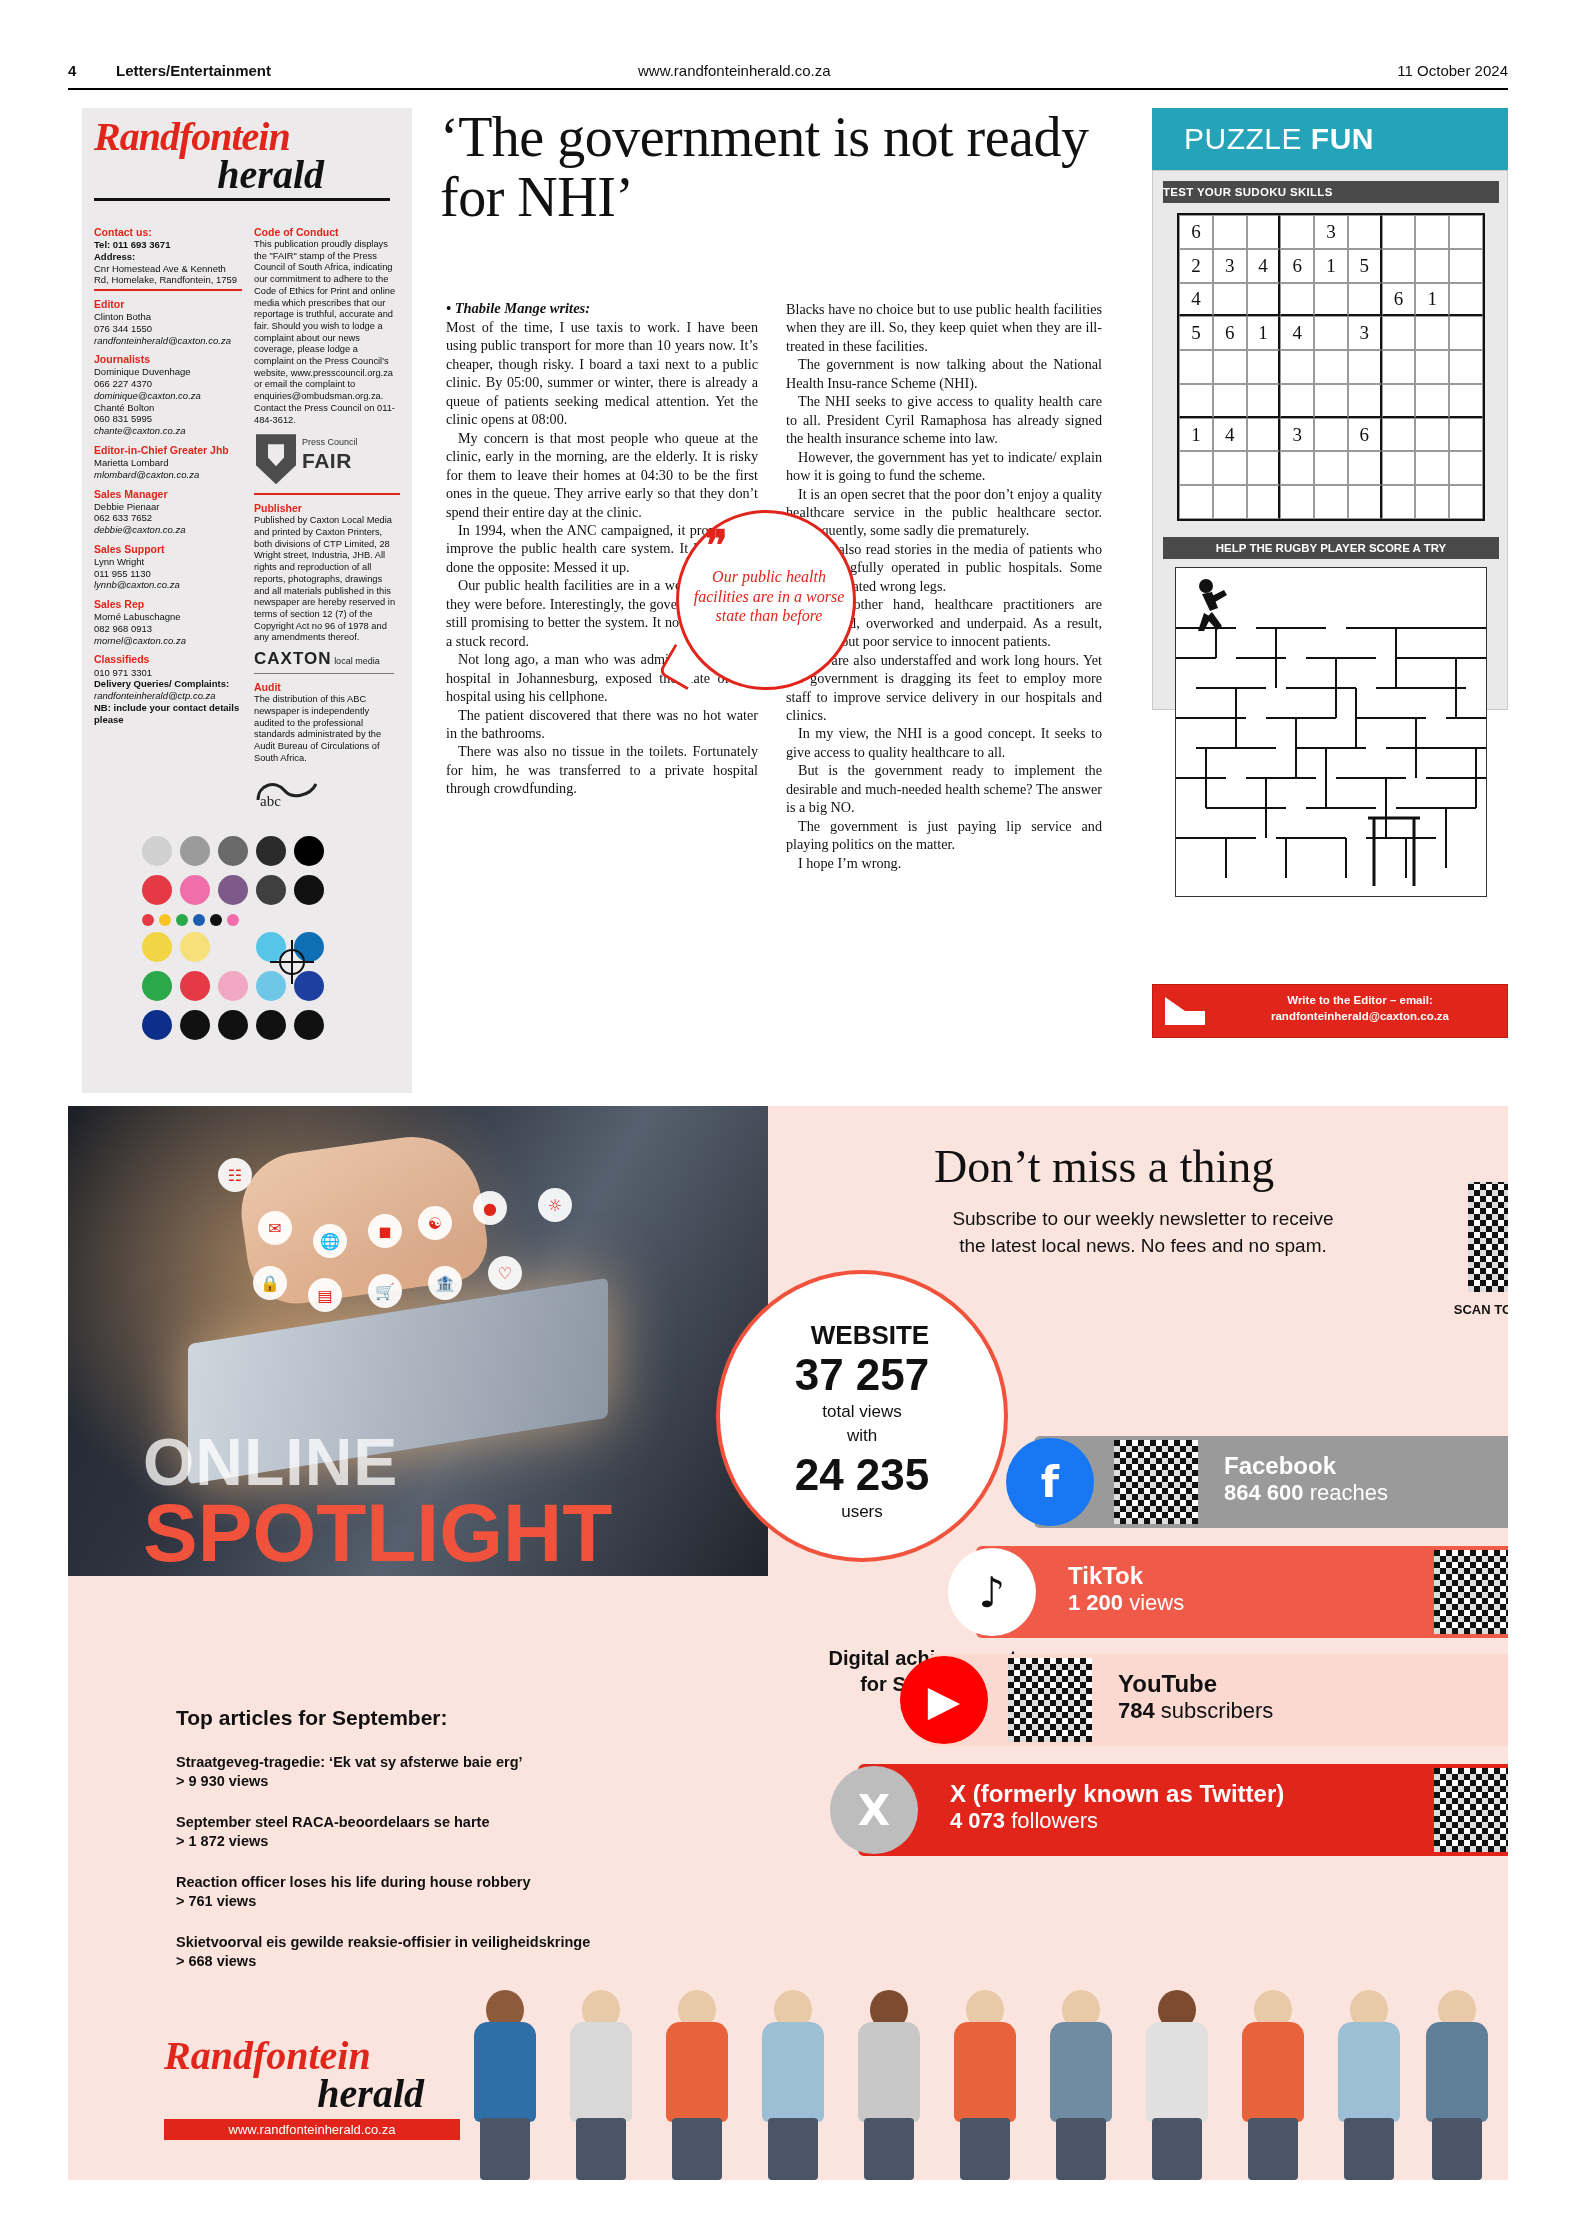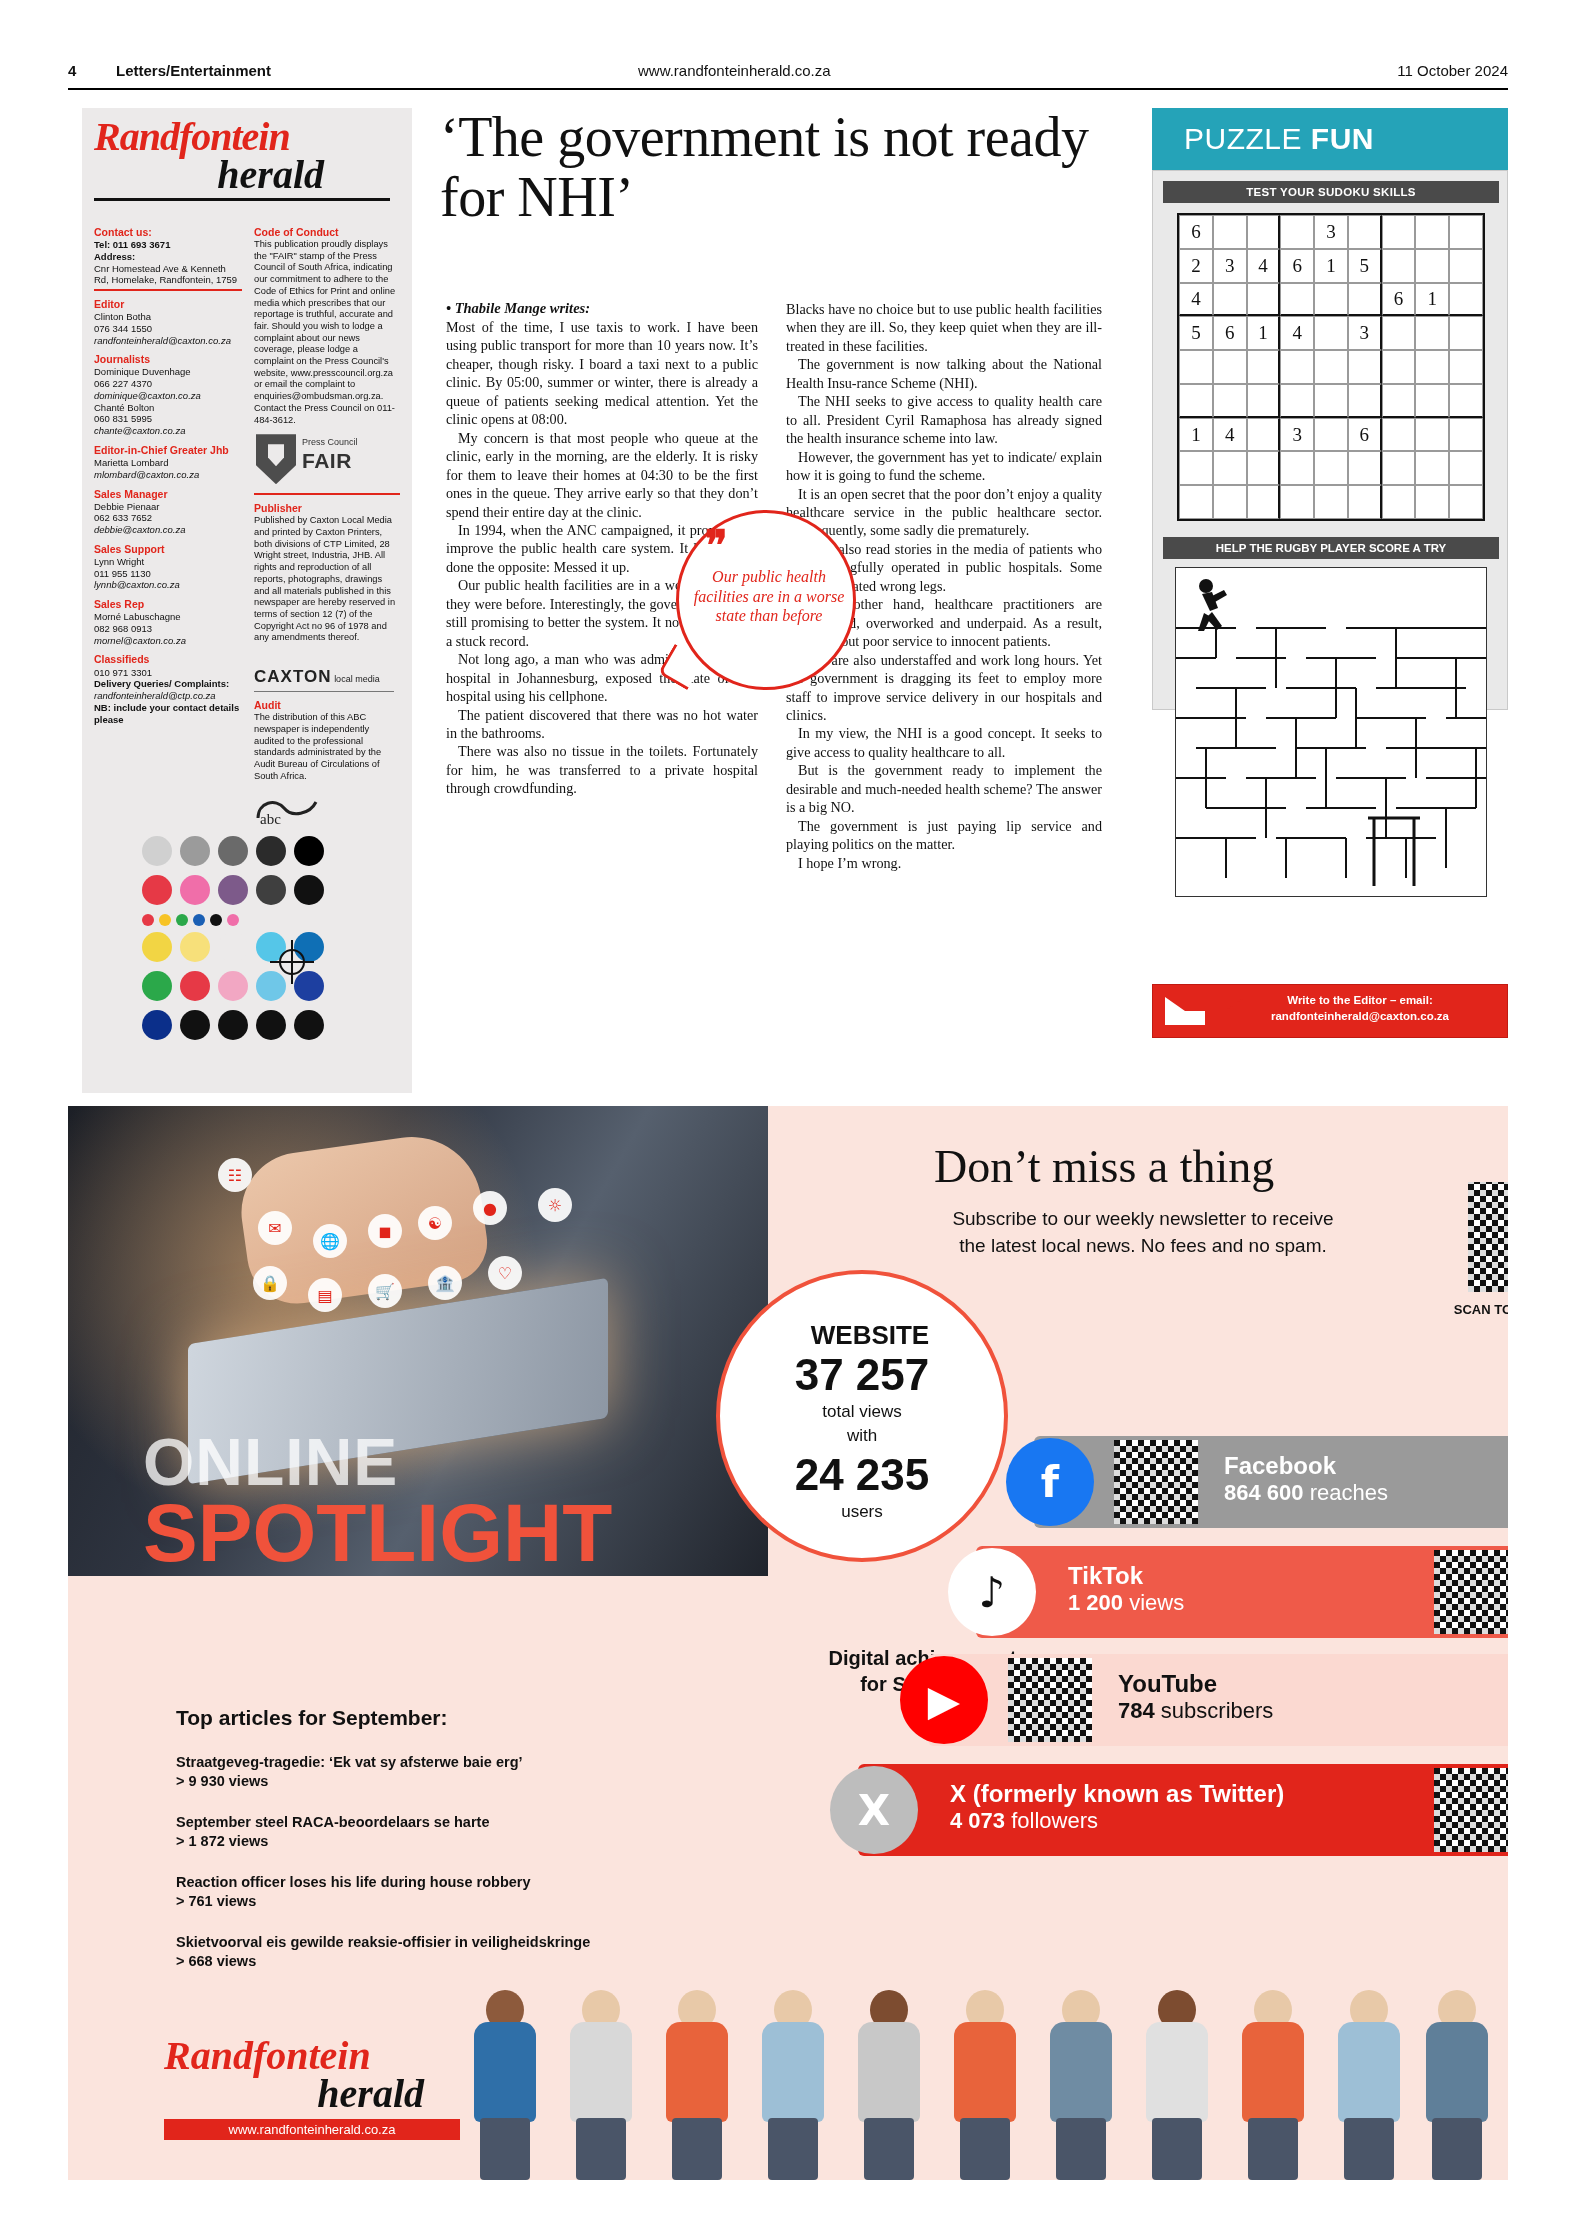--- a/index.html
+++ b/index.html
@@ -68,21 +68,21 @@
     clip-path: polygon(0 0, 100% 0, 100% 62%, 50% 100%, 0 62%);
   }
   .fair-shield:after{
     content:""; position:absolute; left:12px; top:10px; width:16px; height:22px;
     background:#eceaea; clip-path: polygon(0 0,100% 0,100% 60%,50% 100%,0 60%);
   }
   .fair-txt { position:absolute; left:48px; top:6px; font-family:"Liberation Sans",sans-serif; }
   .fair-txt .t1 { font-size:9px; color:#333; line-height:1.1; }
   .fair-txt .t2 { font-size:21px; font-weight:bold; color:#333; letter-spacing:0.5px; }
 
-  .caxton-logo { margin-top:22px; font-family:"Liberation Sans", sans-serif; }
+  .caxton-logo { margin-top:4px; font-family:"Liberation Sans", sans-serif; }
   .caxton-logo .cx { font-size:17px; font-weight:bold; letter-spacing:1px; color:#222; }
   .caxton-logo .cm { font-size:9px; color:#222; }
   .caxton-rule { width:140px; height:1px; background:#777; margin-top:4px; }
 
   .abc-logo { margin-top:10px; }
 
   
   .colorstrip { position:absolute; left:60px; top:728px; width:260px; height:240px; }
   .dotrow { display:flex; gap:8px; margin-bottom:9px; }
   .dot { width:30px; height:30px; border-radius:50%; }
@@ -143,21 +143,21 @@
     position:absolute; left:32px; top:14px; font-size:30px; letter-spacing:0.5px;
   }
   .puzzle-head .ph b { font-weight:bold; }
   .puzzle-box {
     position:absolute; left:0; top:62px; width:356px; height:540px;
     background:#e9e9e9; border:1px solid #c9c9c9;
   }
   .bar-dark {
     position:absolute; left:10px; top:10px; width:336px; height:22px;
     background:#4a4a4a; color:#fff; font-family:"Liberation Sans",sans-serif;
-    font-size:11.5px; font-weight:bold; text-align:center; line-height:22px; letter-spacing:0.3px;
+    font-size:11.5px; font-weight:bold; text-align:left; line-height:22px; letter-spacing:0.3px;
   }
   .sudoku {
     position:absolute; left:24px; top:42px; width:308px; height:308px;
     display:grid; grid-template-columns:repeat(9,1fr); grid-template-rows:repeat(9,1fr);
     border:2px solid #111; background:#fff;
   }
   .sudoku div {
     border:1px solid #9a9a9a;
     display:flex; align-items:center; justify-content:center;
     font-family:"Liberation Serif", serif; font-size:19px; color:#111;

